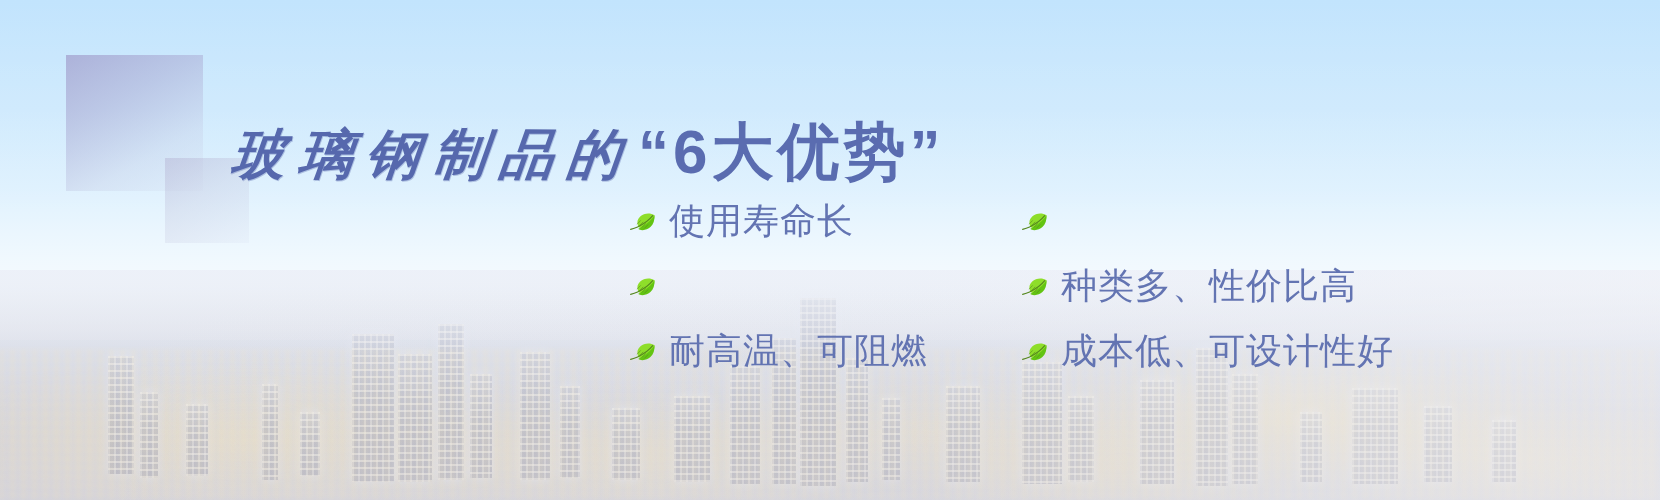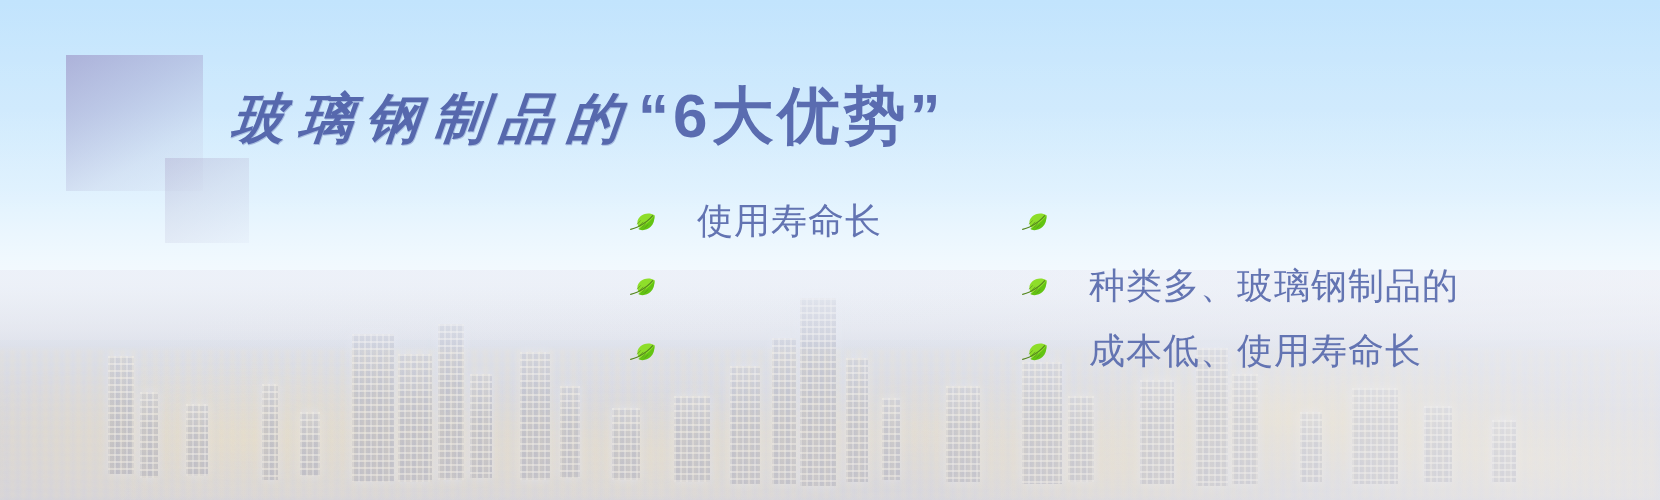--- a/index.html
+++ b/index.html
@@ -171,20 +171,21 @@
     transform: skewX(-6deg);
     text-shadow: 1px 1px 0 rgba(86,104,173,0.35);
   }
   .headline .emph {
     font-family: "Liberation Sans", "DejaVu Sans", sans-serif;
     font-weight: 700;
     font-size: 62px;
     letter-spacing: 4px;
     color: #5a6cb0;
     margin-left: 4px;
+    margin-top: 36px;
   }
 
   
   .advantages {
     position: absolute;
     left: 630px;
     top: 188px;
     display: grid;
     grid-template-columns: 370px auto;
     grid-auto-rows: 65px;
@@ -203,21 +204,20 @@
     top: 2px;
   }
   .adv-label {
     font-family: "Liberation Sans", "DejaVu Sans", sans-serif;
     font-size: 36px;
     font-weight: 400;
     color: #6374b2;
     letter-spacing: 1px;
     line-height: 1;
     white-space: nowrap;
-    margin-left: 28px;
   }
 </style>
 </head>
 <body>
 
 <div class="banner">
 
   <div class="sky-haze"></div>
 
   <div class="city">
@@ -304,40 +304,41 @@
 
     <div class="adv-item">
       <span class="leaf-icon">
         <svg viewBox="0 0 26 22" width="26" height="22" aria-hidden="true">
           <path d="M24.5 3.2C20 0.6 13.8 1.2 10.2 4.6c-2.6 2.4-3.4 5.6-2.4 8.6 0.3 0.9 0.8 1.7 1.4 2.4 3.9 1.3 8.3 0.3 11.2-2.5 3.1-3 4.3-6.8 4.1-9.9z" fill="#8ede2a"></path>
           <path d="M24.5 3.2c-2.3 3.8-6.8 8.2-12.9 11.8-1.2 0.7-2.3 1.3-3.3 1.7 0.3 0.3 0.6 0.6 0.9 0.9 3.9 1.3 8.3 0.3 11.2-2.5 3.1-3 4.3-6.8 4.1-11.9z" fill="#63c412"></path>
           <path d="M0.6 17.4c2.2-0.6 4.6-1.4 7-2.5 6.2-2.8 11.6-6.8 15.1-11.2" stroke="#55881f" stroke-width="1.1" fill="none" stroke-linecap="round"></path>
           <path d="M9.6 13.6l3.4-3.5M12.1 15.1l3.5-3.6M14.6 16.2l3.3-3.4M7.3 11.9l3.1-3.2" stroke="#55881f" stroke-width="0.8" fill="none" stroke-linecap="round" opacity="0.75"></path>
         </svg>
       </span>
-      <span class="adv-label">种类多、玻璃钢制品的</span>
-    </div>
-
-    <div class="adv-item">
-      <span class="leaf-icon">
-        <svg viewBox="0 0 26 22" width="26" height="22" aria-hidden="true">
-          <path d="M24.5 3.2C20 0.6 13.8 1.2 10.2 4.6c-2.6 2.4-3.4 5.6-2.4 8.6 0.3 0.9 0.8 1.7 1.4 2.4 3.9 1.3 8.3 0.3 11.2-2.5 3.1-3 4.3-6.8 4.1-9.9z" fill="#8ede2a"></path>
-          <path d="M24.5 3.2c-2.3 3.8-6.8 8.2-12.9 11.8-1.2 0.7-2.3 1.3-3.3 1.7 0.3 0.3 0.6 0.6 0.9 0.9 3.9 1.3 8.3 0.3 11.2-2.5 3.1-3 4.3-6.8 4.1-11.9z" fill="#63c412"></path>
-          <path d="M0.6 17.4c2.2-0.6 4.6-1.4 7-2.5 6.2-2.8 11.6-6.8 15.1-11.2" stroke="#55881f" stroke-width="1.1" fill="none" stroke-linecap="round"></path>
-          <path d="M9.6 13.6l3.4-3.5M12.1 15.1l3.5-3.6M14.6 16.2l3.3-3.4M7.3 11.9l3.1-3.2" stroke="#55881f" stroke-width="0.8" fill="none" stroke-linecap="round" opacity="0.75"></path>
-        </svg>
-      </span>
-    </div>
-
-    <div class="adv-item">
-      <span class="leaf-icon">
-        <svg viewBox="0 0 26 22" width="26" height="22" aria-hidden="true">
-          <path d="M24.5 3.2C20 0.6 13.8 1.2 10.2 4.6c-2.6 2.4-3.4 5.6-2.4 8.6 0.3 0.9 0.8 1.7 1.4 2.4 3.9 1.3 8.3 0.3 11.2-2.5 3.1-3 4.3-6.8 4.1-9.9z" fill="#8ede2a"></path>
-          <path d="M24.5 3.2c-2.3 3.8-6.8 8.2-12.9 11.8-1.2 0.7-2.3 1.3-3.3 1.7 0.3 0.3 0.6 0.6 0.9 0.9 3.9 1.3 8.3 0.3 11.2-2.5 3.1-3 4.3-6.8 4.1-11.9z" fill="#63c412"></path>
-          <path d="M0.6 17.4c2.2-0.6 4.6-1.4 7-2.5 6.2-2.8 11.6-6.8 15.1-11.2" stroke="#55881f" stroke-width="1.1" fill="none" stroke-linecap="round"></path>
-          <path d="M9.6 13.6l3.4-3.5M12.1 15.1l3.5-3.6M14.6 16.2l3.3-3.4M7.3 11.9l3.1-3.2" stroke="#55881f" stroke-width="0.8" fill="none" stroke-linecap="round" opacity="0.75"></path>
-        </svg>
-      </span>
-      <span class="adv-label">成本低、使用寿命长</span>
+      <span class="adv-label">种类多、性价比高</span>
+    </div>
+
+    <div class="adv-item">
+      <span class="leaf-icon">
+        <svg viewBox="0 0 26 22" width="26" height="22" aria-hidden="true">
+          <path d="M24.5 3.2C20 0.6 13.8 1.2 10.2 4.6c-2.6 2.4-3.4 5.6-2.4 8.6 0.3 0.9 0.8 1.7 1.4 2.4 3.9 1.3 8.3 0.3 11.2-2.5 3.1-3 4.3-6.8 4.1-9.9z" fill="#8ede2a"></path>
+          <path d="M24.5 3.2c-2.3 3.8-6.8 8.2-12.9 11.8-1.2 0.7-2.3 1.3-3.3 1.7 0.3 0.3 0.6 0.6 0.9 0.9 3.9 1.3 8.3 0.3 11.2-2.5 3.1-3 4.3-6.8 4.1-11.9z" fill="#63c412"></path>
+          <path d="M0.6 17.4c2.2-0.6 4.6-1.4 7-2.5 6.2-2.8 11.6-6.8 15.1-11.2" stroke="#55881f" stroke-width="1.1" fill="none" stroke-linecap="round"></path>
+          <path d="M9.6 13.6l3.4-3.5M12.1 15.1l3.5-3.6M14.6 16.2l3.3-3.4M7.3 11.9l3.1-3.2" stroke="#55881f" stroke-width="0.8" fill="none" stroke-linecap="round" opacity="0.75"></path>
+        </svg>
+      </span>
+      <span class="adv-label">耐高温、可阻燃</span>
+    </div>
+
+    <div class="adv-item">
+      <span class="leaf-icon">
+        <svg viewBox="0 0 26 22" width="26" height="22" aria-hidden="true">
+          <path d="M24.5 3.2C20 0.6 13.8 1.2 10.2 4.6c-2.6 2.4-3.4 5.6-2.4 8.6 0.3 0.9 0.8 1.7 1.4 2.4 3.9 1.3 8.3 0.3 11.2-2.5 3.1-3 4.3-6.8 4.1-9.9z" fill="#8ede2a"></path>
+          <path d="M24.5 3.2c-2.3 3.8-6.8 8.2-12.9 11.8-1.2 0.7-2.3 1.3-3.3 1.7 0.3 0.3 0.6 0.6 0.9 0.9 3.9 1.3 8.3 0.3 11.2-2.5 3.1-3 4.3-6.8 4.1-11.9z" fill="#63c412"></path>
+          <path d="M0.6 17.4c2.2-0.6 4.6-1.4 7-2.5 6.2-2.8 11.6-6.8 15.1-11.2" stroke="#55881f" stroke-width="1.1" fill="none" stroke-linecap="round"></path>
+          <path d="M9.6 13.6l3.4-3.5M12.1 15.1l3.5-3.6M14.6 16.2l3.3-3.4M7.3 11.9l3.1-3.2" stroke="#55881f" stroke-width="0.8" fill="none" stroke-linecap="round" opacity="0.75"></path>
+        </svg>
+      </span>
+      <span class="adv-label">成本低、可设计性好</span>
     </div>
 
   </div>
 </div>
 
 </body></html>

